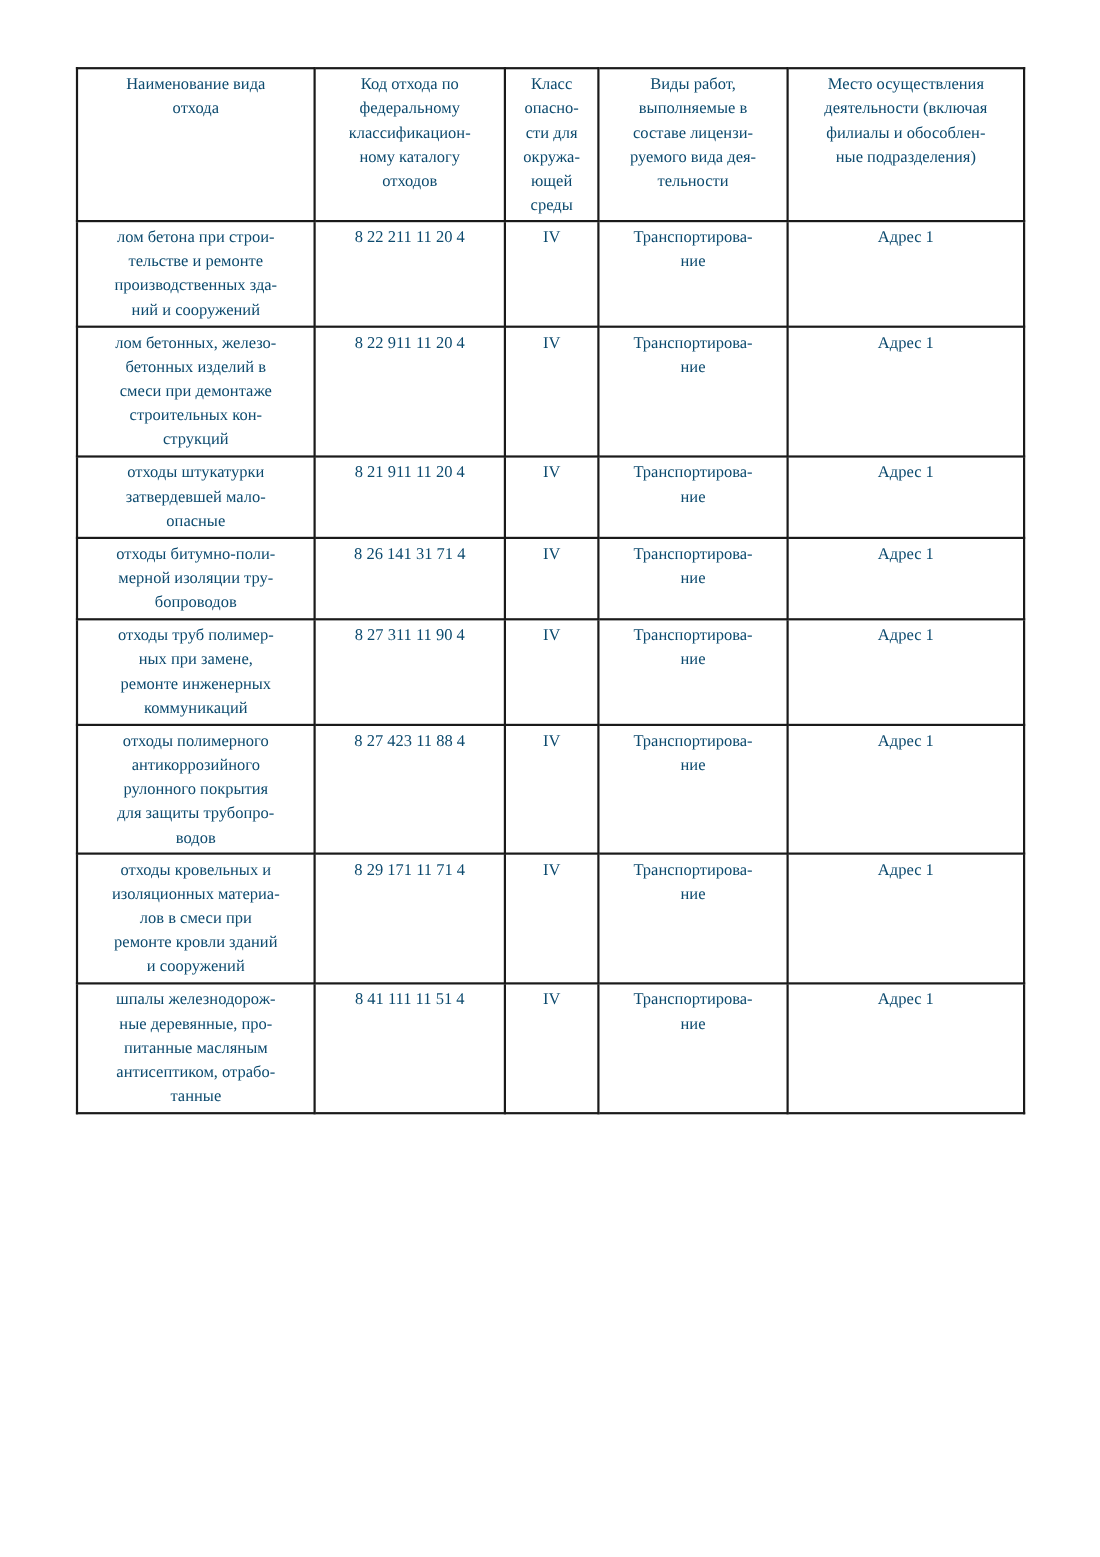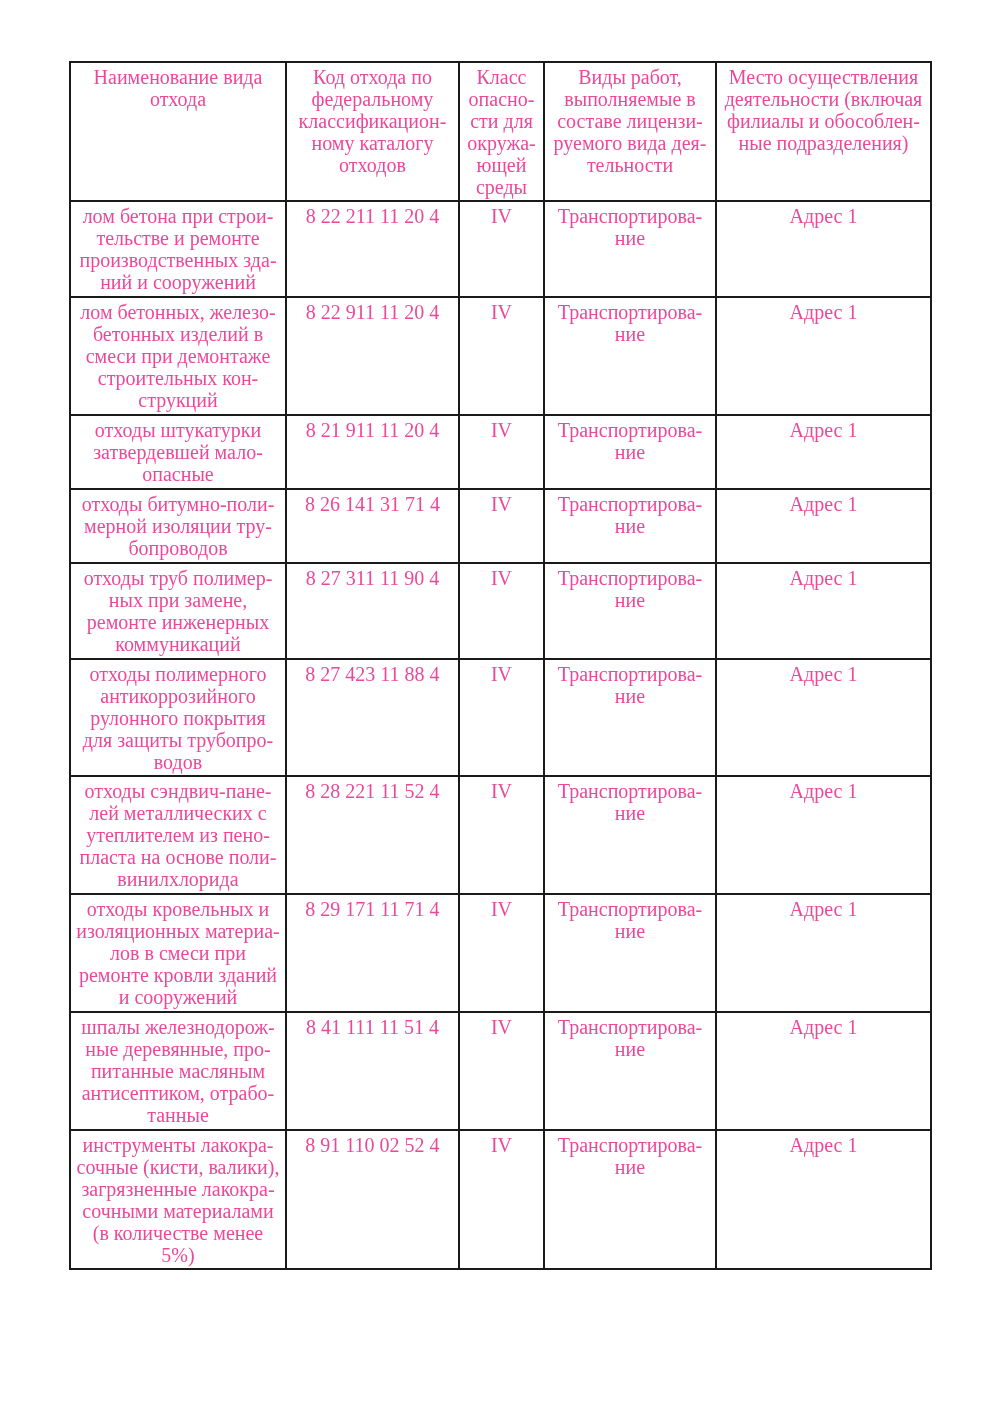--- a/index.html
+++ b/index.html
@@ -1,21 +1,21 @@
 <!DOCTYPE html>
 <html><head>
   <meta charset="utf-8">
   <style>
     html, body { margin: 0; padding: 0; background: #ffffff; }
     body { width: 1000px; height: 1415px; position: relative; overflow: hidden; }
     .page { position: absolute; left: 0; top: 0; width: 1000px; height: 1415px; background: #fff; }
     table.waste {
       position: absolute; left: 69px; top: 61px; width: 861px;
       border-collapse: collapse; table-layout: fixed;
-      font-family: "Liberation Serif", serif; font-size: 20px; line-height: 22px; color: #ec4899;
+      font-family: "Liberation Serif", serif; font-size: 15px; line-height: 22px; color: #0c4a6e;
     }
     table.waste td, table.waste th {
       border: 2px solid #1a1a1a; vertical-align: top; text-align: center;
       padding: 3px 4px 0 4px; font-weight: normal; overflow: hidden;
     }
     col.c1 { width: 216px; } col.c2 { width: 173px; } col.c3 { width: 85px; }
     col.c4 { width: 172px; } col.c5 { width: 215px; }
     tr.hdr { height: 139px; }
     tr.r1 { height: 96px; } tr.r2 { height: 118px; padding-left: 19px; } tr.r3 { height: 52px; }
     tr.r4 { height: 74px; } tr.r5 { height: 74px; } tr.r6 { height: 96px; padding-left: 20px; }
@@ -121,32 +121,20 @@
 антикоррозийного
 рулонного покрытия
 для защиты трубопро-
 водов</td>
         <td>8 27 423 11 88 4</td>
         <td>IV</td>
         <td class="ml">Транспортирова-
 ние</td>
         <td>Адрес 1</td>
       </tr>
-      <tr class="r8">
-        <td class="ml">отходы сэндвич-пане-
-лей металлических с
-утеплителем из пено-
-пласта на основе поли-
-винилхлорида</td>
-        <td>8 28 221 11 52 4</td>
-        <td>IV</td>
-        <td class="ml">Транспортирова-
-ние</td>
-        <td>Адрес 1</td>
-      </tr>
       <tr class="r9">
         <td class="ml">отходы кровельных и
 изоляционных материа-
 лов в смеси при
 ремонте кровли зданий
 и сооружений</td>
         <td>8 29 171 11 71 4</td>
         <td>IV</td>
         <td class="ml">Транспортирова-
 ние</td>
@@ -157,28 +145,15 @@
 ные деревянные, про-
 питанные масляным
 антисептиком, отрабо-
 танные</td>
         <td>8 41 111 11 51 4</td>
         <td>IV</td>
         <td class="ml">Транспортирова-
 ние</td>
         <td>Адрес 1</td>
       </tr>
-      <tr class="r11">
-        <td class="ml">инструменты лакокра-
-сочные (кисти, валики),
-загрязненные лакокра-
-сочными материалами
-(в количестве менее
-5%)</td>
-        <td>8 91 110 02 52 4</td>
-        <td>IV</td>
-        <td class="ml">Транспортирова-
-ние</td>
-        <td>Адрес 1</td>
-      </tr>
     </tbody>
   </table>
 </div>
 
 </body></html>

